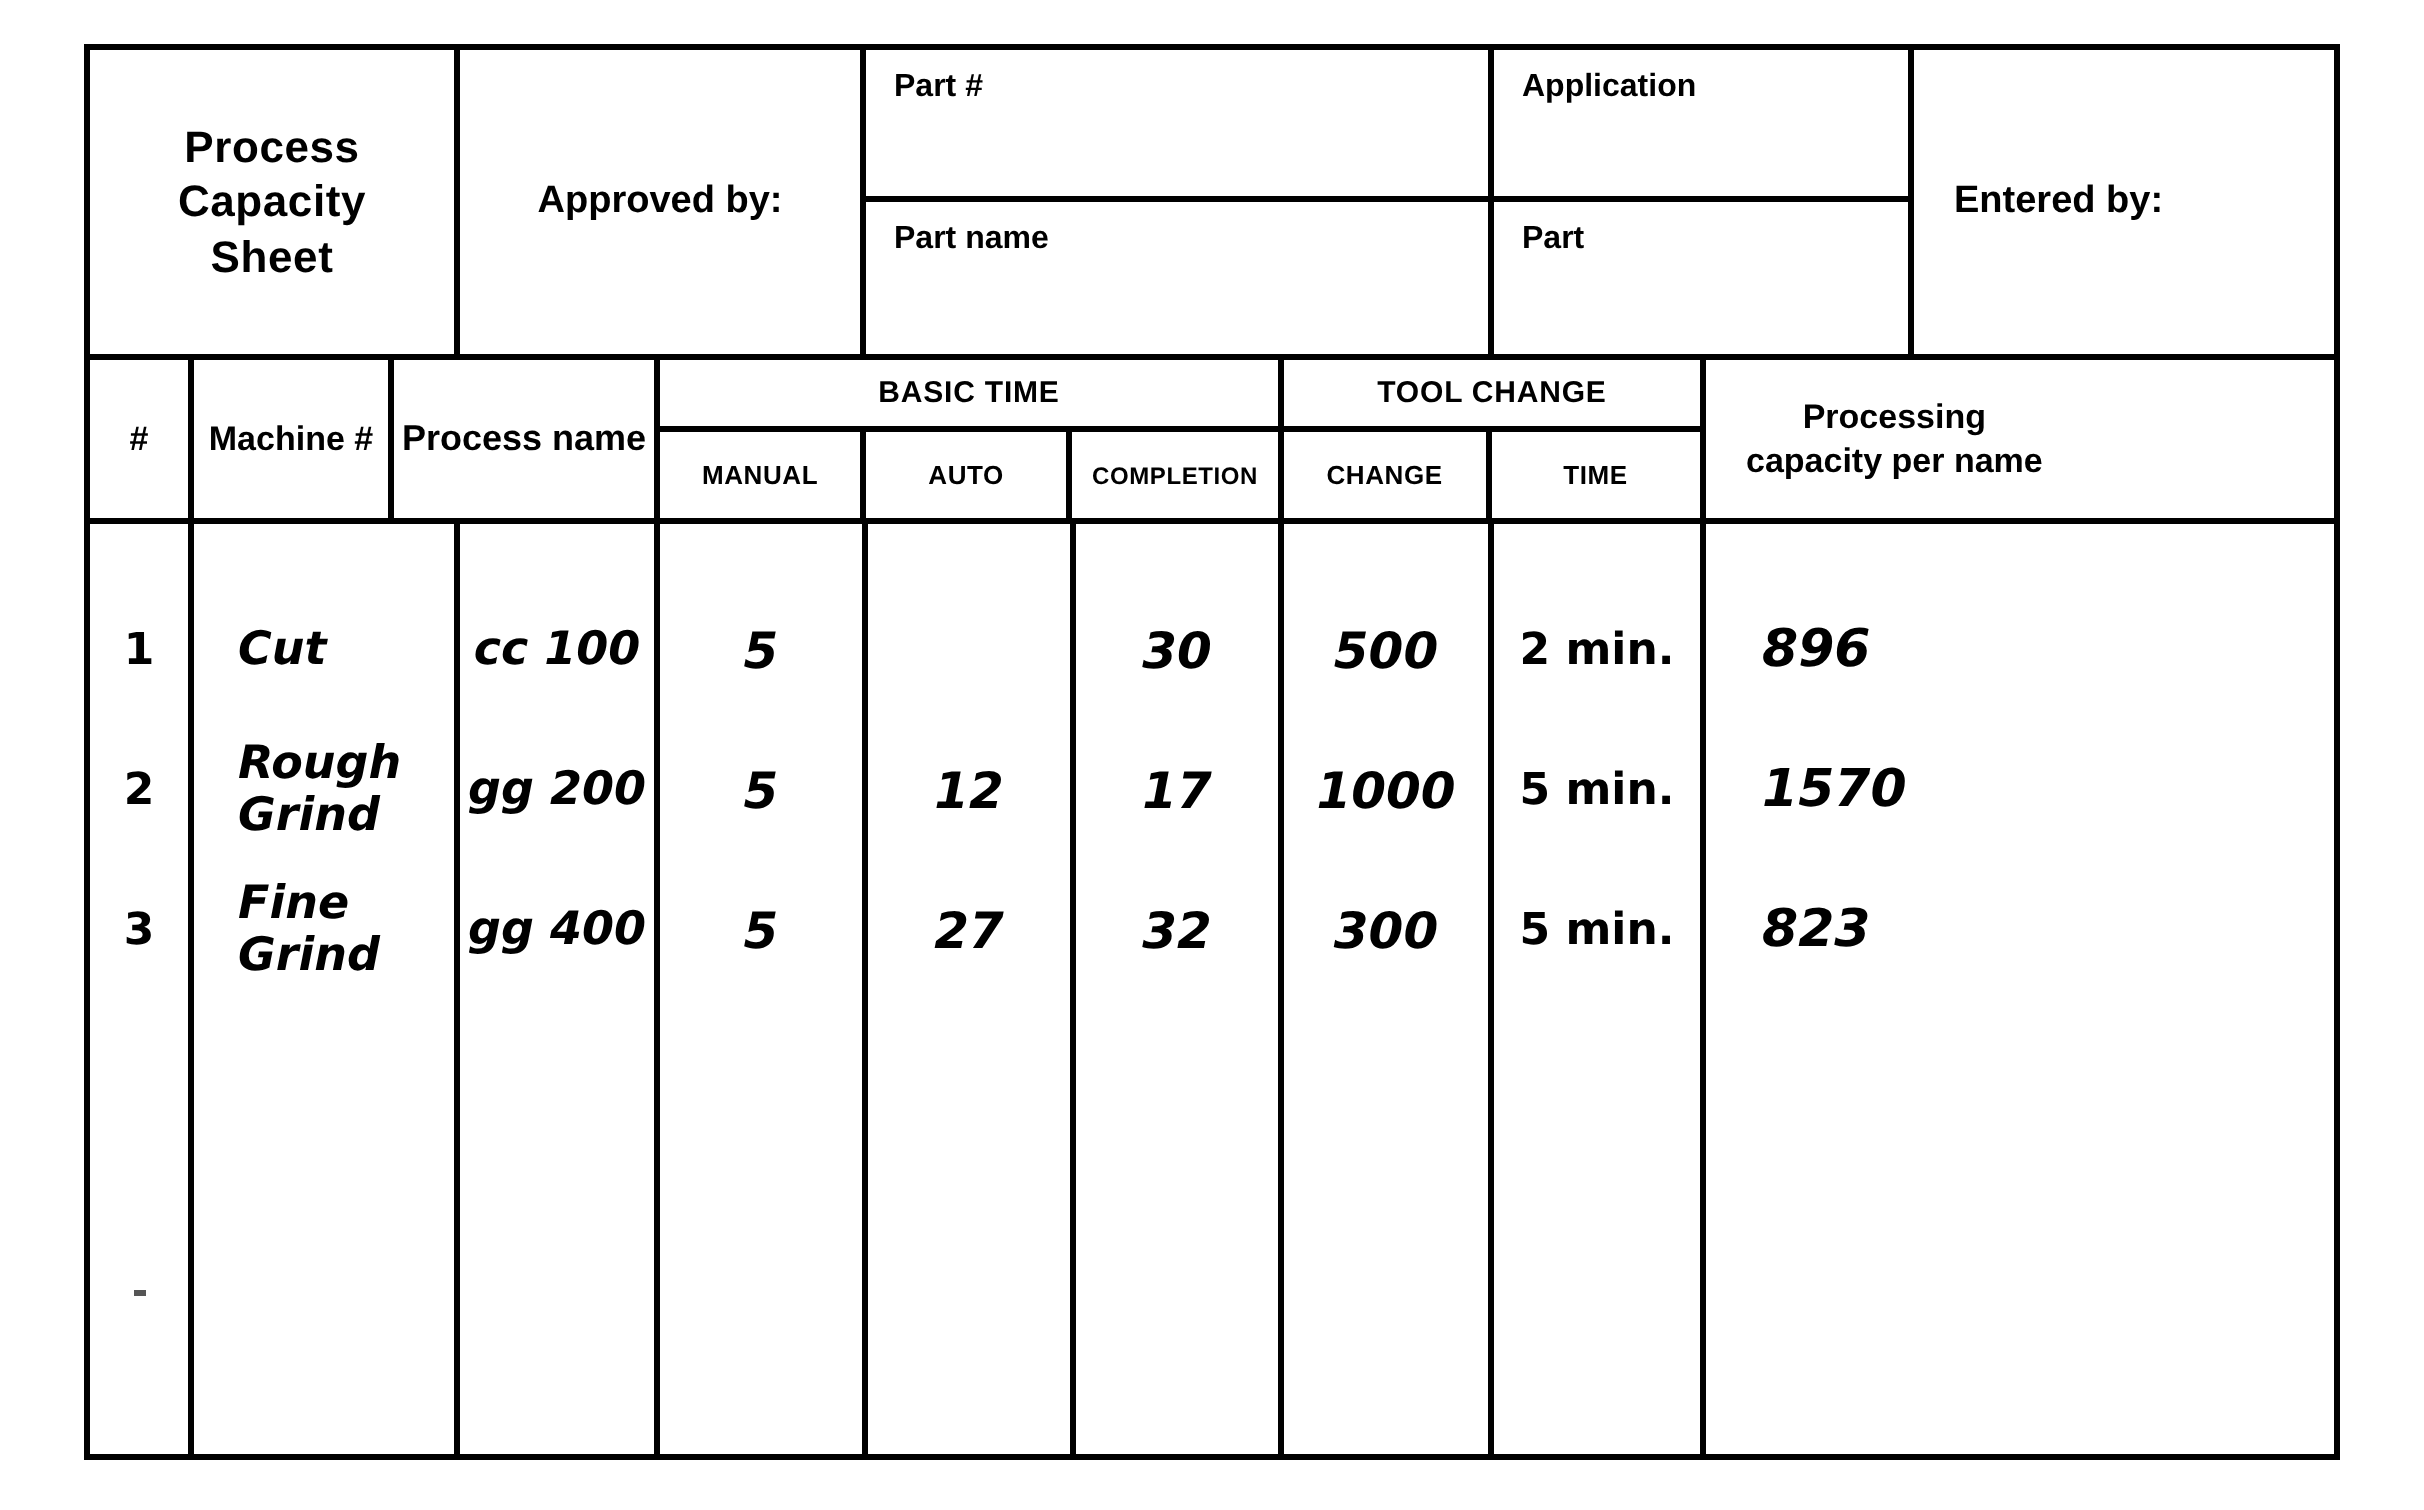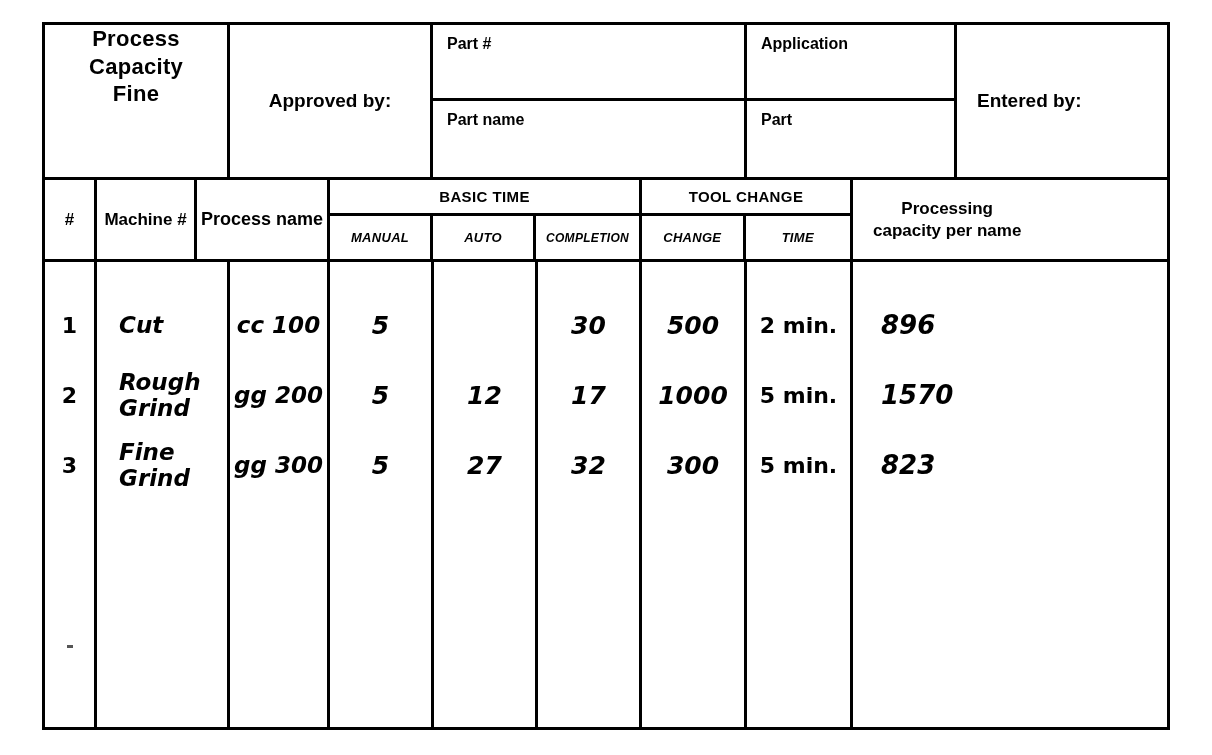--- a/index.html
+++ b/index.html
@@ -32,20 +32,21 @@
     height: 155px;
     border-bottom: 3px solid #000000;
     box-sizing: border-box;
   }
 
   .hdr-title {
     width: 185px;
     border-right: 3px solid #000000;
     box-sizing: border-box;
     display: flex;
+    align-items: center;
     justify-content: center;
     text-align: center;
   }
   .hdr-title .t {
     font-weight: bold;
     font-size: 22px;
     line-height: 1.25;
     letter-spacing: 0.3px;
   }
 
@@ -153,21 +154,20 @@
     display: flex;
     align-items: center;
     justify-content: center;
     font-weight: bold;
     font-size: 15px;
     letter-spacing: 0.4px;
   }
   .grp-subs {
     flex: 1;
     display: flex;
-    font-style: italic;
   }
   .grp-sub {
     box-sizing: border-box;
     border-right: 3px solid #000000;
     display: flex;
     align-items: center;
     justify-content: center;
     font-weight: bold;
     font-size: 13px;
     letter-spacing: 0.3px;
@@ -257,21 +257,21 @@
 <body>
 
 <div class="sheet-frame">
 
   <div class="header-block">
 
     <div class="hdr-title">
       <div class="t">
         <div>Process</div>
         <div>Capacity</div>
-        <div>Fine</div>
+        <div>Sheet</div>
       </div>
     </div>
 
     <div class="hdr-approved">
       <div class="t">Approved by:</div>
     </div>
 
     <div class="hdr-part">
       <div class="cell-top">
         <span class="fld-label">Part #</span>
@@ -341,21 +341,21 @@
 
     <div class="gcol c-pname">
       <div class="cellv left pname-txt row-0">Cut</div>
       <div class="cellv left pname-txt row-1">Rough Grind</div>
       <div class="cellv left pname-txt row-2">Fine Grind</div>
     </div>
 
     <div class="gcol c-mach">
       <div class="cellv center mach-txt row-0">cc 100</div>
       <div class="cellv center mach-txt row-1">gg 200</div>
-      <div class="cellv center mach-txt row-2">gg 300</div>
+      <div class="cellv center mach-txt row-2">gg 400</div>
     </div>
 
     <div class="gcol c-man">
       <div class="cellv center row-0">5</div>
       <div class="cellv center row-1">5</div>
       <div class="cellv center row-2">5</div>
     </div>
 
     <div class="gcol c-auto">
       <div class="cellv center row-1">12</div>

